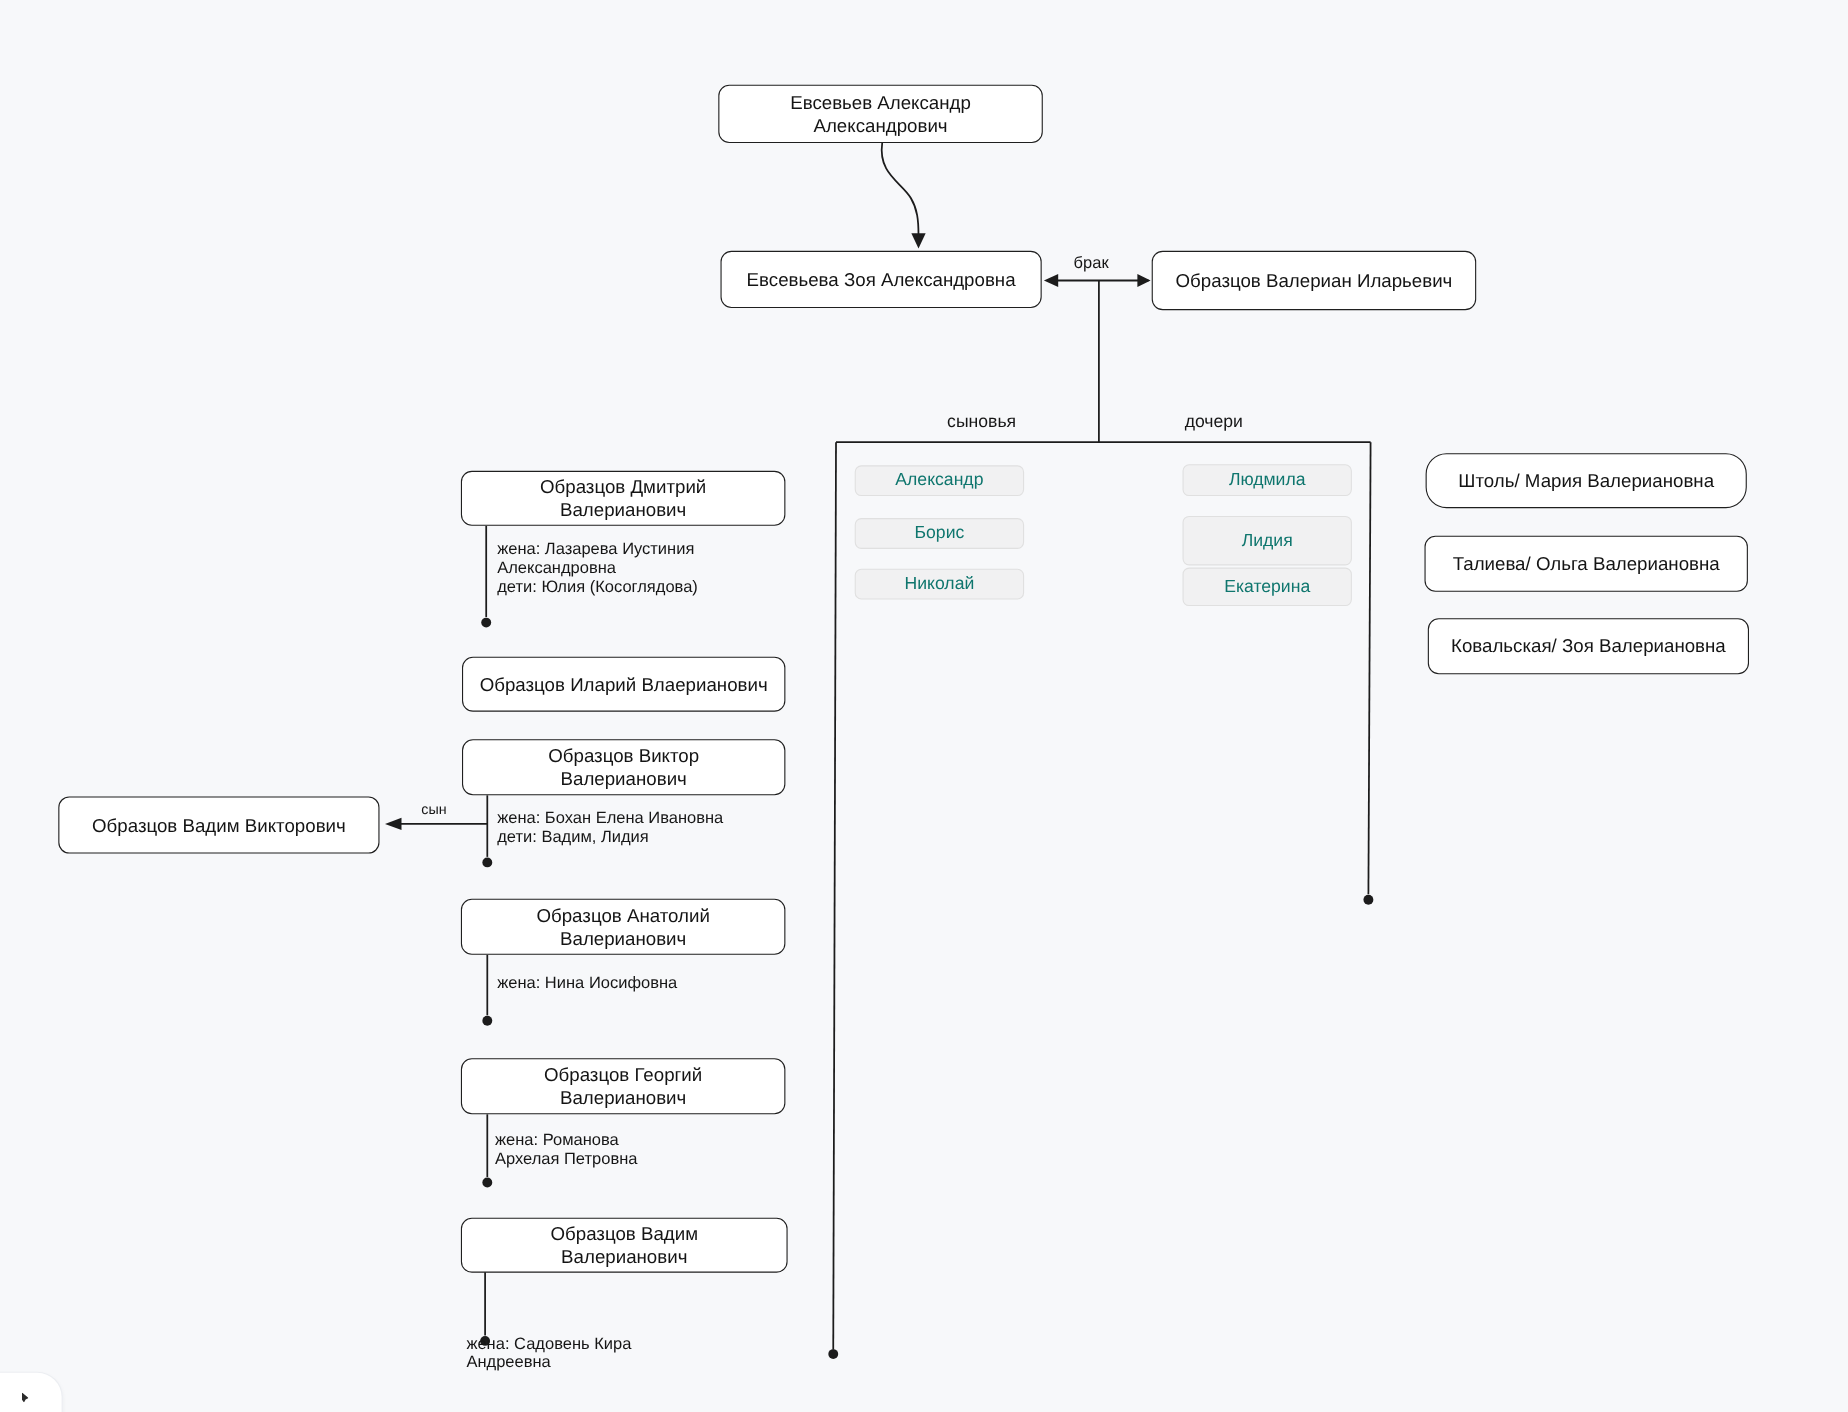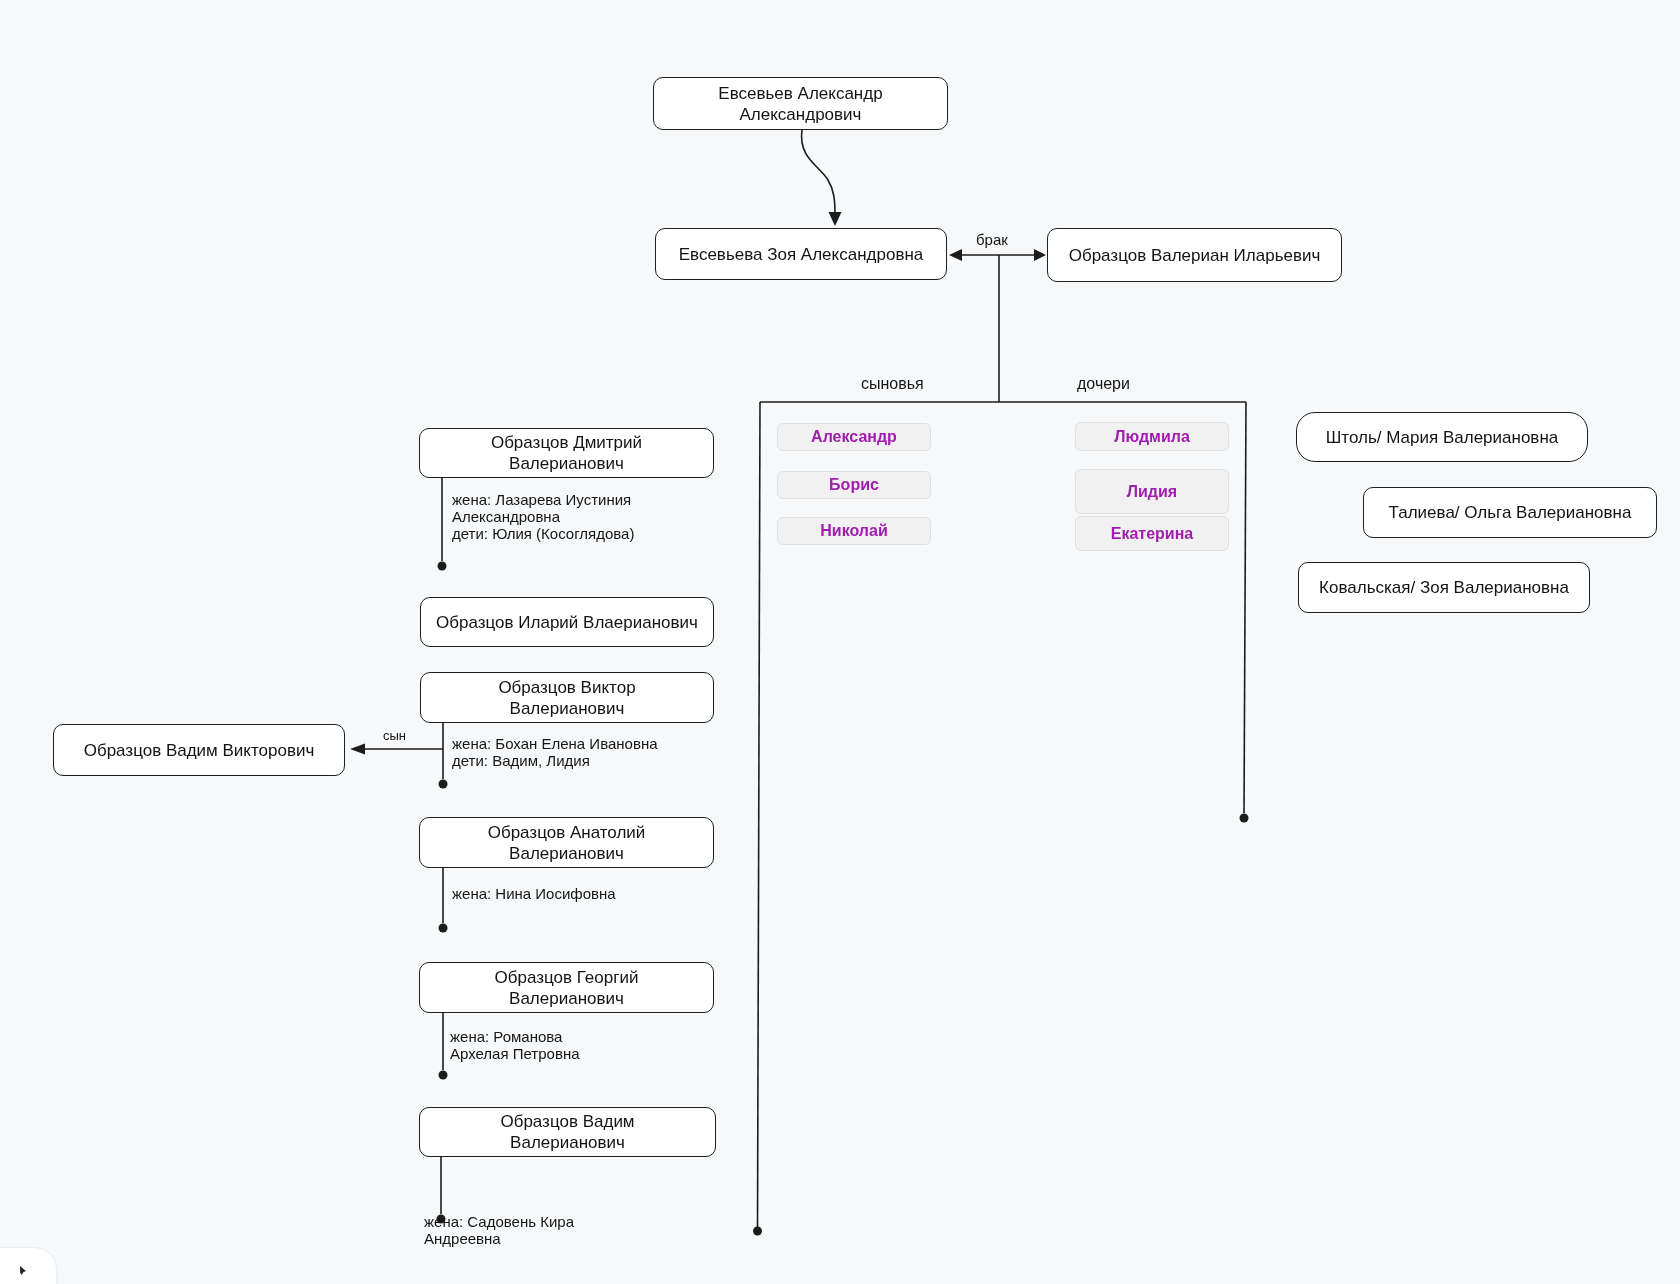--- a/index.html
+++ b/index.html
@@ -11,21 +11,21 @@
   .node{
     position:absolute;box-sizing:border-box;z-index:2;
     display:flex;align-items:center;justify-content:center;
     text-align:center;white-space:pre-line;
     background:#ffffff;border:1.7px solid #1f1f1f;border-radius:10px;
     font-size:17px;line-height:21px;font-weight:500;color:#141414;
     padding:2px 10px;
   }
   .node.chip{
     background:#f1f1f2;border:1px solid #e0e0e0;border-radius:6px;
-    font-size:16px;line-height:18px;font-weight:700;color:#a21caf;
+    font-size:16px;line-height:18px;font-weight:400;color:#0f766e;
   }
   .note{
     position:absolute;z-index:2;font-size:15px;line-height:17px;
     color:#161616;white-space:pre-line;text-align:left;
   }
   .edge-label{
     position:absolute;z-index:2;color:#161616;white-space:nowrap;
   }
   .corner-card{
     position:absolute;left:-36px;top:1248px;width:92px;height:72px;z-index:2;
@@ -107,21 +107,21 @@
       <div class="node" style="left: 420px; top: 672px; width: 294px; height: 51px;">Образцов Виктор
 Валерианович</div>
       <div class="node" style="left: 53px; top: 724px; width: 292px; height: 52px;">Образцов Вадим Викторович</div>
       <div class="node" style="left: 419px; top: 817px; width: 295px; height: 51px;">Образцов Анатолий
 Валерианович</div>
       <div class="node" style="left: 419px; top: 962px; width: 295px; height: 51px;">Образцов Георгий
 Валерианович</div>
       <div class="node" style="left: 419px; top: 1107px; width: 297px; height: 50px;">Образцов Вадим
 Валерианович</div>
       <div class="node" style="left: 1296px; top: 412px; width: 292px; height: 50px; border-radius: 19px;">Штоль/ Мария Валериановна</div>
-      <div class="node" style="left: 1363px; top: 487px; width: 294px; height: 51px;">Талиева/ Ольга Валериановна</div>
+      <div class="node" style="left: 1295px; top: 487px; width: 294px; height: 51px;">Талиева/ Ольга Валериановна</div>
       <div class="node" style="left: 1298px; top: 562px; width: 292px; height: 51px;">Ковальская/ Зоя Валериановна</div>
       <div class="node chip" style="left: 777px; top: 423px; width: 154px; height: 28px;">Александр</div>
       <div class="node chip" style="left: 777px; top: 471px; width: 154px; height: 28px;">Борис</div>
       <div class="node chip" style="left: 777px; top: 517px; width: 154px; height: 28px;">Николай</div>
       <div class="node chip" style="left: 1075px; top: 422px; width: 154px; height: 29px;">Людмила</div>
       <div class="node chip" style="left: 1075px; top: 469px; width: 154px; height: 45px;">Лидия</div>
       <div class="node chip" style="left: 1075px; top: 516px; width: 154px; height: 35px;">Екатерина</div>
       <div class="note" style="left: 452px; top: 491px;">жена: Лазарева Иустиния
 Александровна
 дети: Юлия (Косоглядова)</div>

